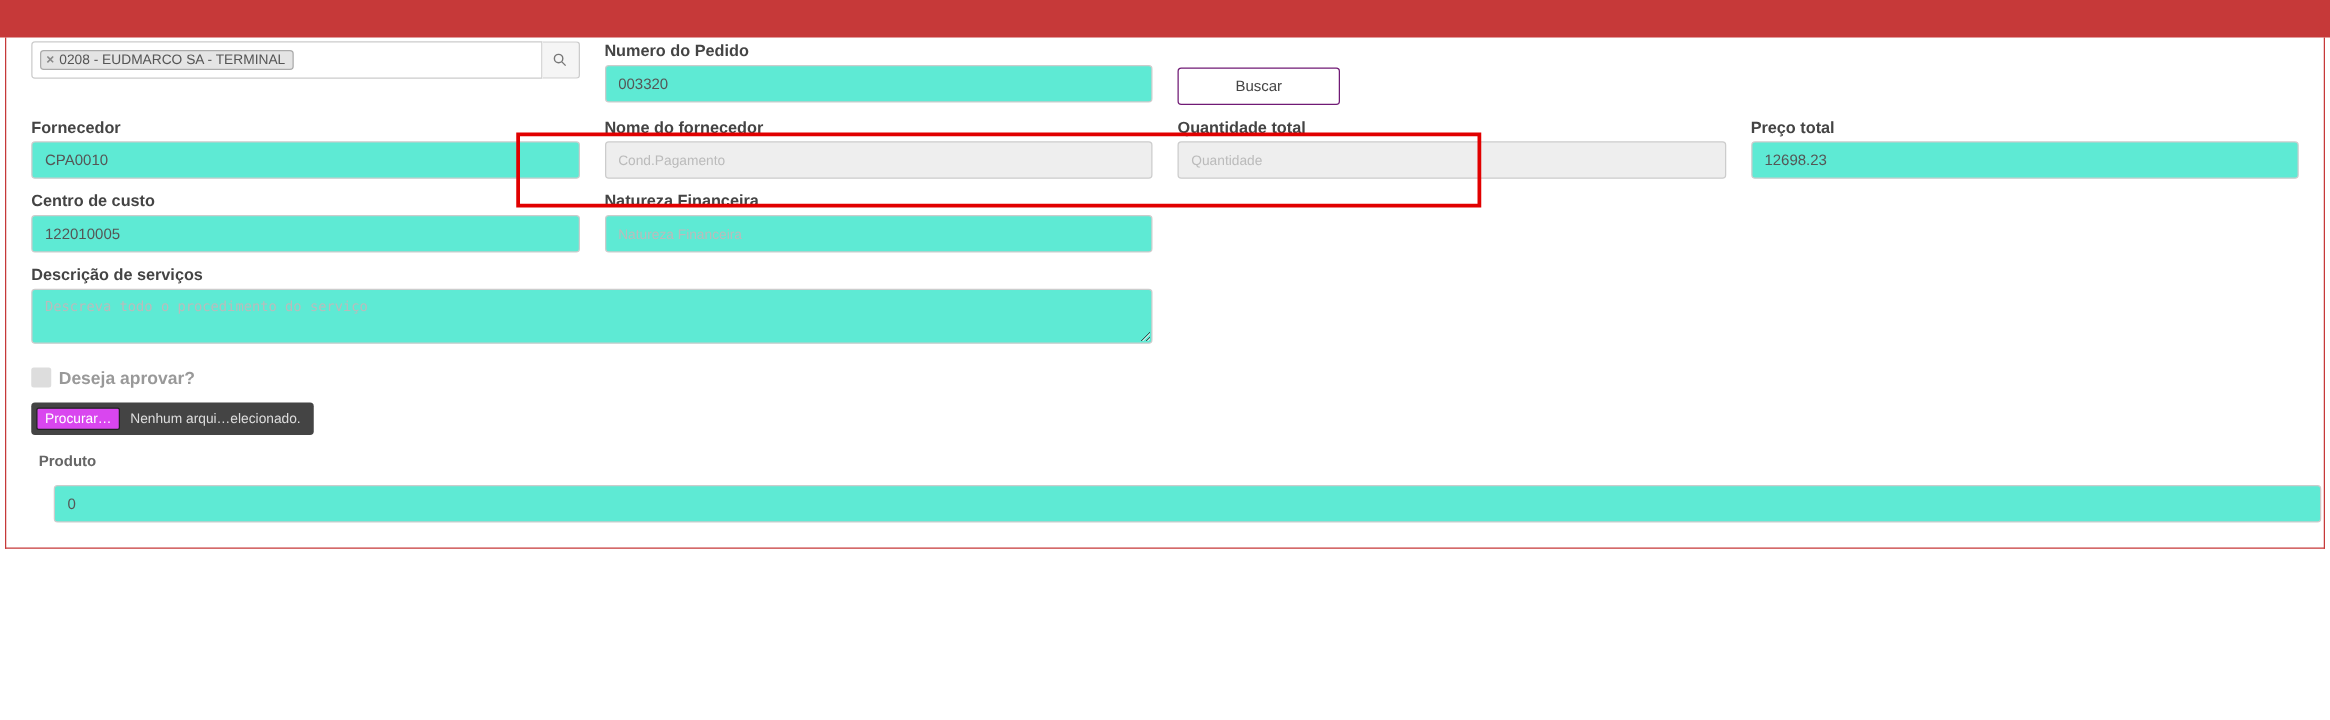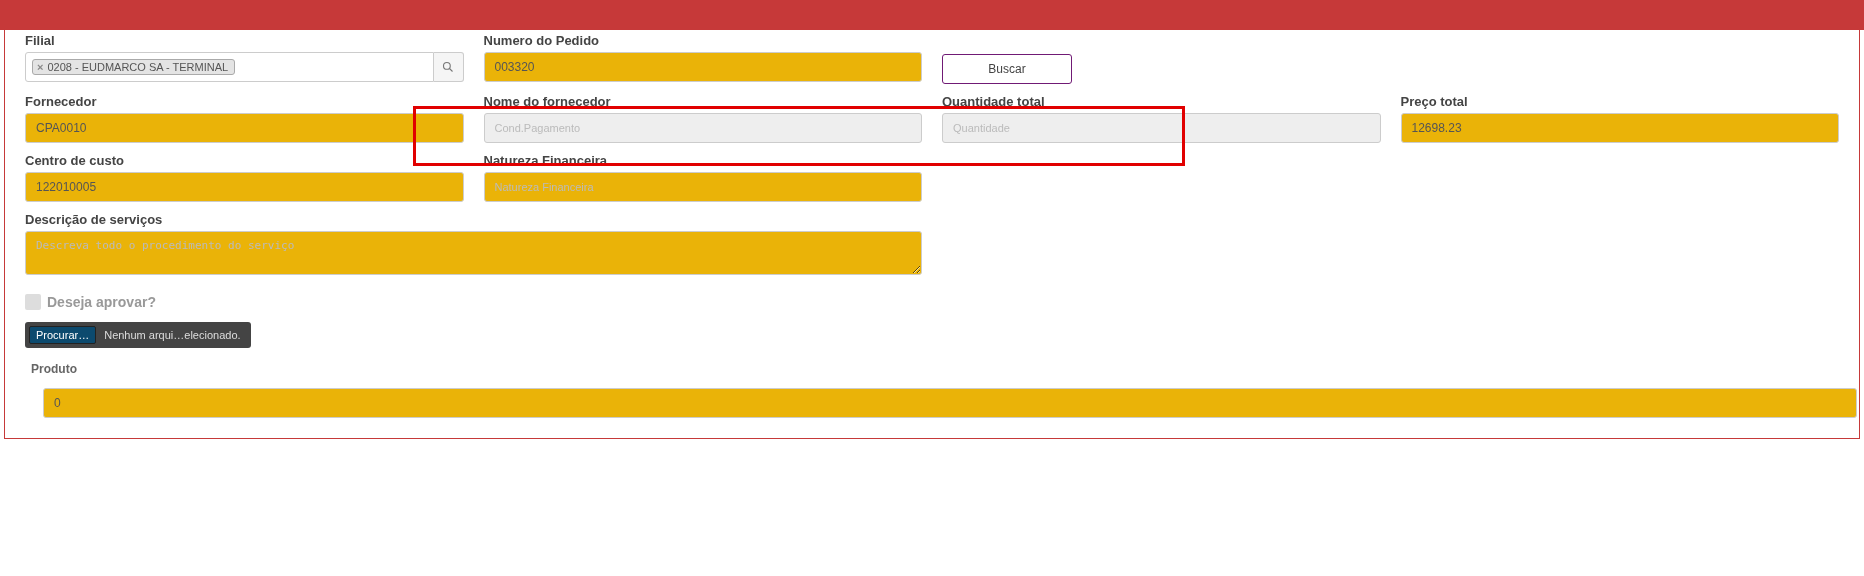--- a/index.html
+++ b/index.html
@@ -36,21 +36,21 @@
     margin-bottom: 4px;
     font-size: 13px;
   }
   .input, input[type="text"], textarea {
     width: 100%;
     border: 1px solid #ccc;
     border-radius: 3px;
     padding: 6px 10px;
     font-size: 12px;
     color: #555;
-    background: #eab308;
+    background: #5eead4;
     height: 30px;
   }
   input[readonly], .readonly {
     background: #eee;
     color: #aaa;
   }
   textarea {
     height: 44px;
     resize: vertical;
     line-height: 1.4;
@@ -114,21 +114,21 @@
   .checkbox-row label { font-weight: 700; color: #999; font-size: 14px; }
   .file-area {
     display: inline-flex; align-items: center;
     background: #444; color: #fff;
     border-radius: 3px;
     padding: 4px;
     font-size: 12px;
     gap: 8px;
   }
   .file-btn {
-    background: #0c4a6e;
+    background: #d946ef;
     border: 1px solid #222;
     color: #fff;
     padding: 2px 6px;
     border-radius: 2px;
     font-size: 11px;
     cursor: pointer;
   }
   .file-text { color: #ddd; font-size: 11px; padding-right: 6px; }
   .produto-section { margin-top: 14px; }
   .produto-section label {
@@ -161,21 +161,20 @@
 
 <div class="topbar"></div>
 
 <div class="panel">
 
   <div class="annot-box"></div>
 
   <div class="form-grid">
 
     <div class="field">
-      <label>Filial</label>
       <div class="filial-wrap">
         <div class="filial-select">
           <span class="filial-tag">
             <span class="x">×</span>
             <span>0208 - EUDMARCO SA - TERMINAL</span>
           </span>
         </div>
         <div class="filial-search-btn">
           <svg class="search-icon" viewBox="0 0 16 16">
             <circle cx="6.5" cy="6.5" r="4.5" fill="none" stroke="#777" stroke-width="1.5"></circle>

